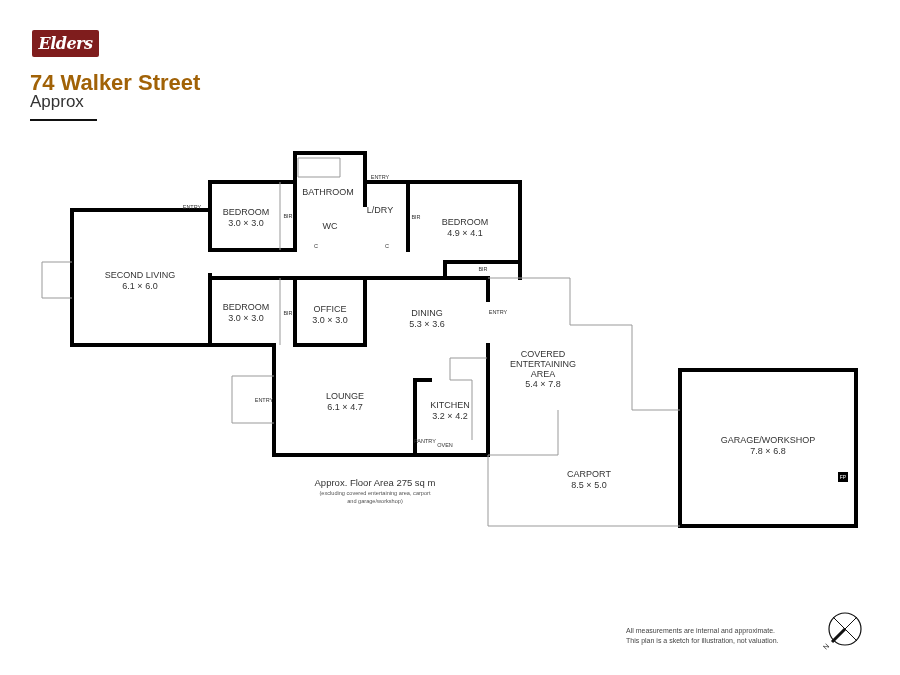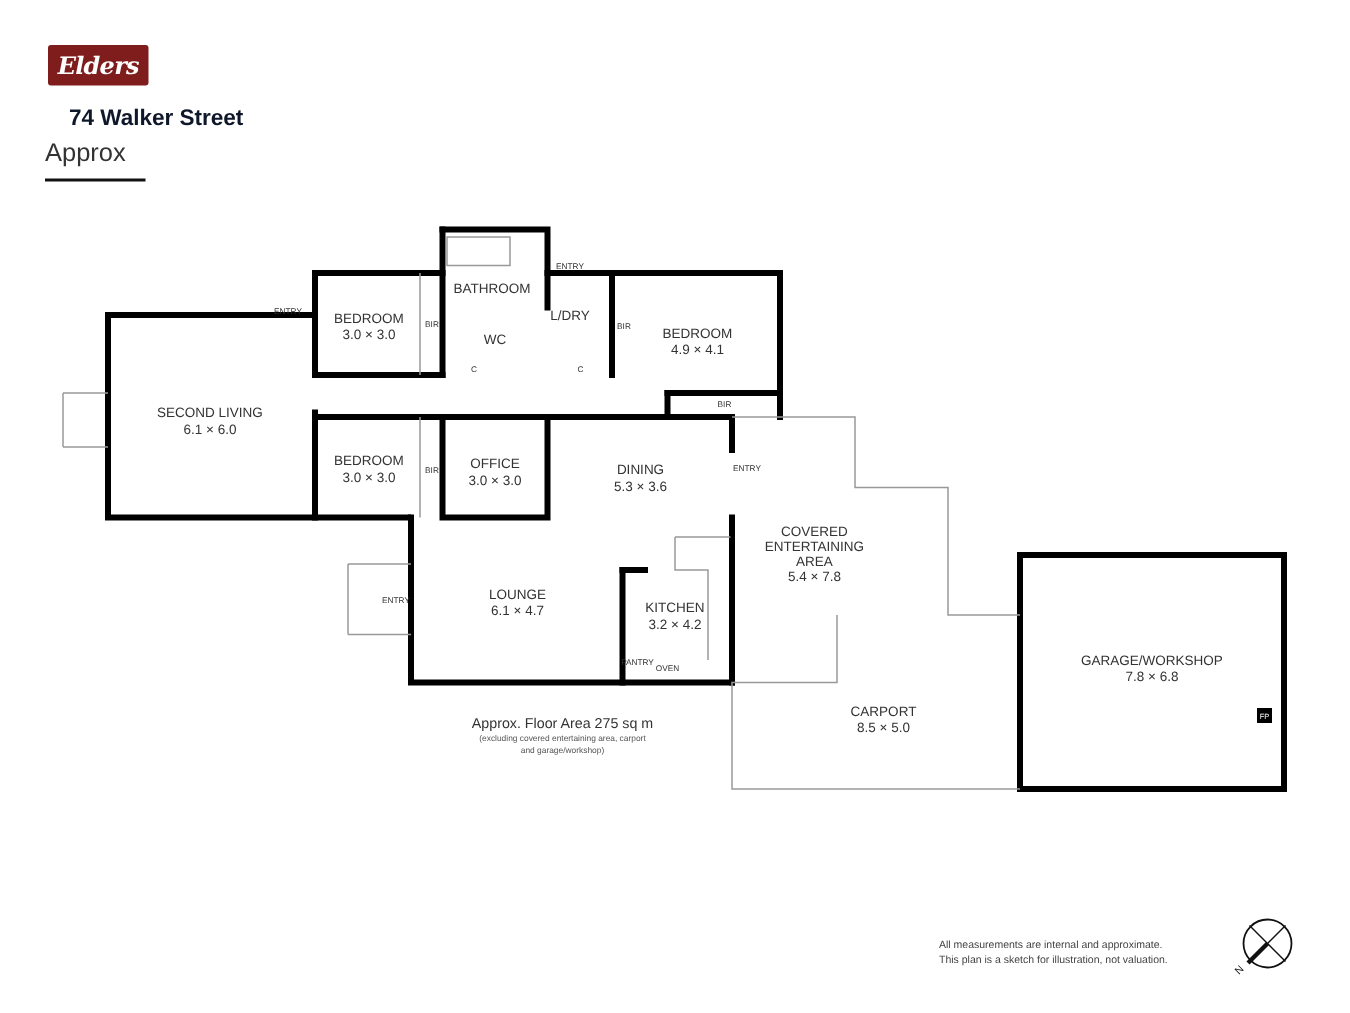--- a/index.html
+++ b/index.html
@@ -1,19 +1,19 @@
 <!DOCTYPE html>
 <html><head>
 <meta charset="utf-8">
 <style>
   html, body { margin:0; padding:0; background:#ffffff; }
   body { width:900px; height:675px; position:relative; overflow:hidden; font-family:"Liberation Sans", sans-serif; color:#222; }
   .logo { position:absolute; left:32px; left:32px; top:30px; width:67px; height:27px; background:#7f1d1d; border-radius:2px; display:flex; align-items:center; justify-content:center; }
   .logo span { color:#fff; font-family:"DejaVu Serif", serif; font-style:italic; font-weight:bold; font-size:16px; letter-spacing:-0.5px; }
-  .addr1 { position:absolute; left:46px; top:70px; font-size:15px; font-weight:bold; color:#0f172a; }
+  .addr1 { position:absolute; left:30px; top:70px; font-size:22px; font-weight:bold; color:#a16207; }
   .addr2 { position:absolute; left:30px; top:92px; font-size:17px; color:#333; }
   .rule { position:absolute; left:30px; top:119px; width:67px; height:2px; background:#111; }
   svg.plan { position:absolute; left:0; top:0; }
   .lbl { font-family:"Liberation Sans", sans-serif; fill:#333; text-anchor:middle; }
   .area1 { position:absolute; left:300px; top:477px; width:150px; text-align:center; font-size:9.5px; color:#333; }
   .area2 { position:absolute; left:300px; top:489px; width:150px; text-align:center; font-size:5.6px; color:#555; line-height:8px; }
   .disc { position:absolute; left:626px; top:626px; font-size:7px; color:#444; line-height:10px; }
 </style>
 </head>
 <body>

